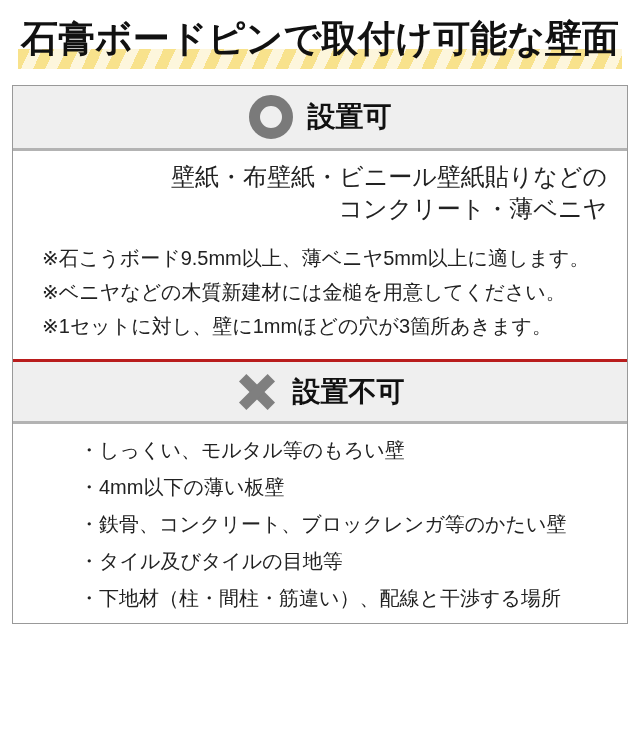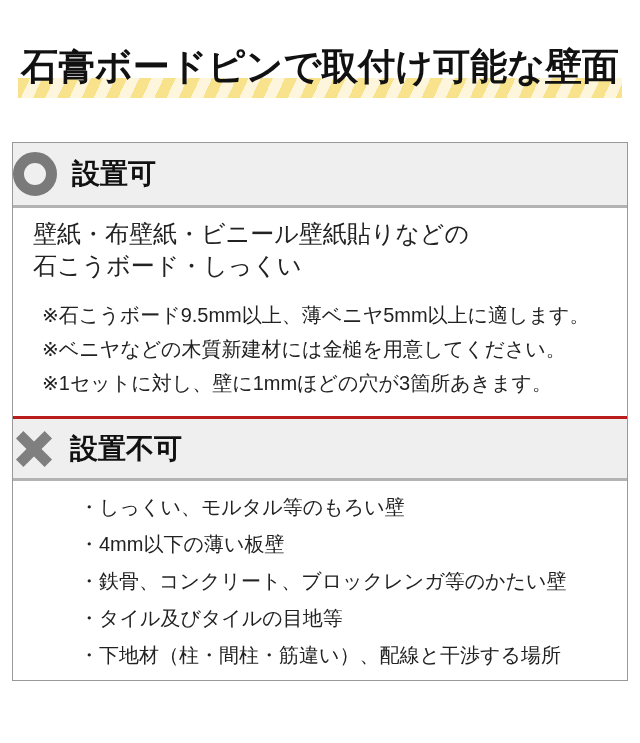--- a/index.html
+++ b/index.html
@@ -5,21 +5,21 @@
   * { margin: 0; padding: 0; box-sizing: border-box; }
   html, body {
     width: 640px;
     background: #ffffff;
     font-family: "Liberation Sans", "DejaVu Sans", sans-serif;
   }
   body { height: 743px; overflow: hidden; }
 
   
   .title-wrap {
-    height: 142px;
+    height: 85px;
     display: flex;
     align-items: center;
     justify-content: center;
   }
   .title-text {
     display: inline-block;
     font-size: 37px;
     font-weight: bold;
     color: #111111;
     letter-spacing: 0px;
@@ -42,21 +42,21 @@
     border: 1px solid #999999;
     background: #ffffff;
   }
 
   
   .section-header {
     height: 65px;
     background: #efefef;
     display: flex;
     align-items: center;
-    justify-content: flex-start;
+    justify-content: center;
     gap: 15px;
     border-bottom: 3px solid #b3b3b3;
   }
   .section-header.denied { border-top: 3px solid #b91c1c; }
   .section-header .header-label {
     font-size: 28px;
     font-weight: bold;
     color: #111111;
   }
   .ring-icon {
@@ -64,21 +64,21 @@
     height: 44px;
     border: 11px solid #7a7a7a;
     border-radius: 50%;
     flex: 0 0 auto;
   }
   .x-icon { width: 42px; height: 42px; flex: 0 0 auto; display: block; }
 
   
   .allowed-body { padding: 10px 20px 16px; }
   .allowed-desc {
-    text-align: left;
+    text-align: right;
     font-size: 24px;
     line-height: 32px;
     color: #222222;
   }
   .allowed-notes {
     margin-top: 16px;
     padding-left: 9px;
     font-size: 20px;
     line-height: 34px;
     color: #222222;
@@ -104,21 +104,21 @@
 <section class="info-box">
 
   <div class="section-header allowed">
     <span class="ring-icon"></span>
     <span class="header-label">設置可</span>
   </div>
 
   <div class="allowed-body">
     <div class="allowed-desc">
       <div>壁紙・布壁紙・ビニール壁紙貼りなどの</div>
-      <div>石こうボード・しっくい</div>
+      <div>コンクリート・薄ベニヤ</div>
     </div>
     <div class="allowed-notes">
       <div>※石こうボード9.5mm以上、薄ベニヤ5mm以上に適します。</div>
       <div>※ベニヤなどの木質新建材には金槌を用意してください。</div>
       <div>※1セットに対し、壁に1mmほどの穴が3箇所あきます。</div>
     </div>
   </div>
 
   <div class="section-header denied">
     <svg class="x-icon" viewBox="0 0 44 44" aria-hidden="true">

